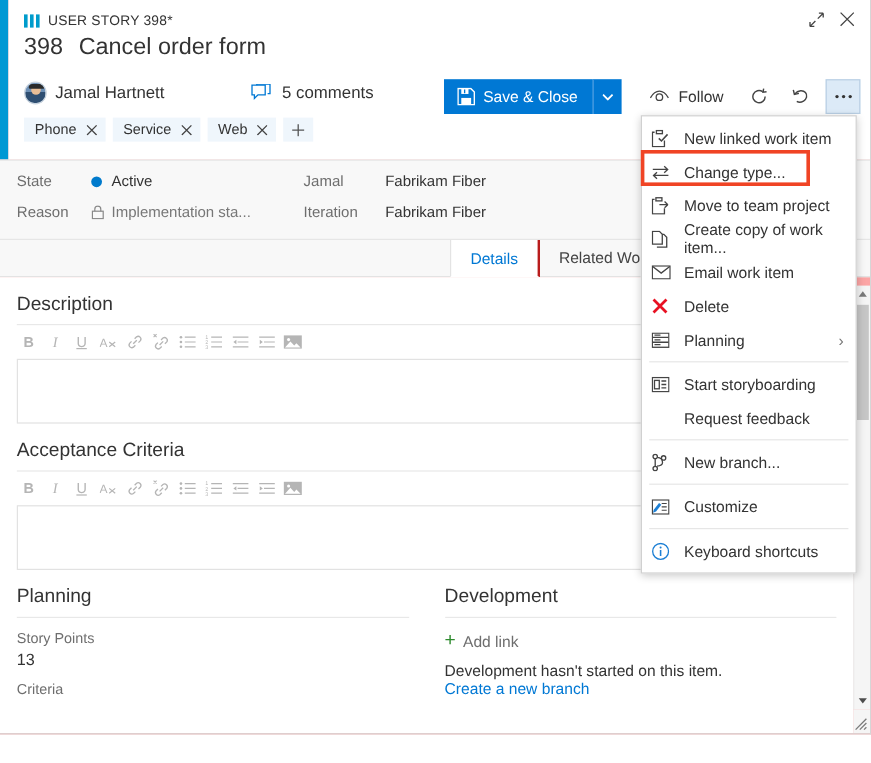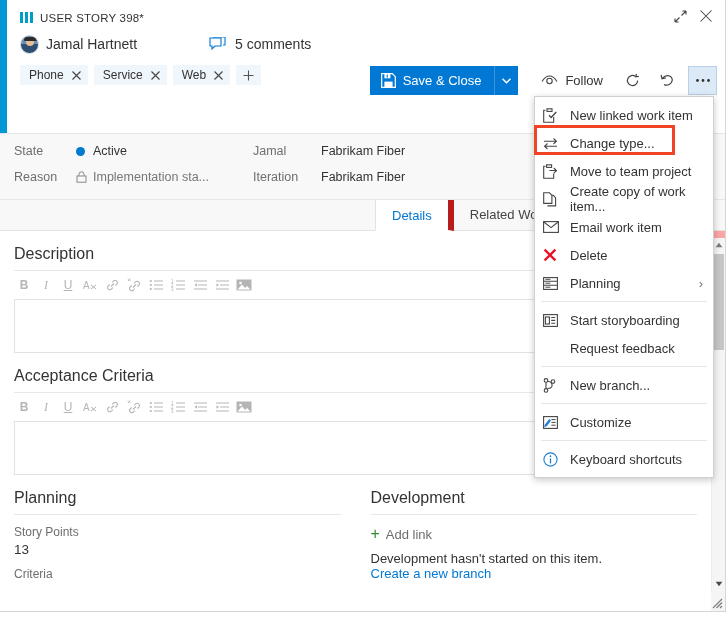--- a/index.html
+++ b/index.html
@@ -191,21 +191,21 @@
   }
   .tab {
     height: 31px; line-height: 31px;
     padding: 0 16px;
     font-size: 13px; color: #444444;
     cursor: pointer; white-space: nowrap;
   }
   .tab.selected {
     background: #ffffff; color: #0078d4;
     border-left: 1px solid #e3e3e3;
-    border-right: 6px solid #b91c1c;
+    border-right: 2px solid #b91c1c;
     border-bottom: 1px solid #ffffff;
     margin-bottom: -1px;
     text-align: right;
   }
 
   
   .body {
     position: absolute; left: 0; top: 231px; right: 14px; bottom: 0;
     background: #ffffff;
     overflow: hidden;
@@ -318,20 +318,24 @@
 
     <div class="wi-type-row">
       <span class="wi-type-icon">
           <i></i>
           <i></i>
           <i></i>
         </span>
       <span class="wi-type-label">USER STORY 398*</span>
     </div>
 
+    <div class="title-row">
+      <span class="title-id">398</span>
+      <span class="title-text">Cancel order form</span>
+    </div>
 
     <div class="meta-row">
       <span class="avatar"></span>
       <span class="assignee">Jamal Hartnett</span>
       <span class="comments-wrap">
         <span>
           <svg width="17" height="14" viewBox="0 0 17 14">
             <path d="M1 1h11v8H6L3 12V9H1z" fill="none" stroke="#0078d4" stroke-width="1.1"></path>
             <path d="M5 1V0h11v8h-2" fill="none" stroke="#0078d4" stroke-width="1.1"></path>
           </svg>

